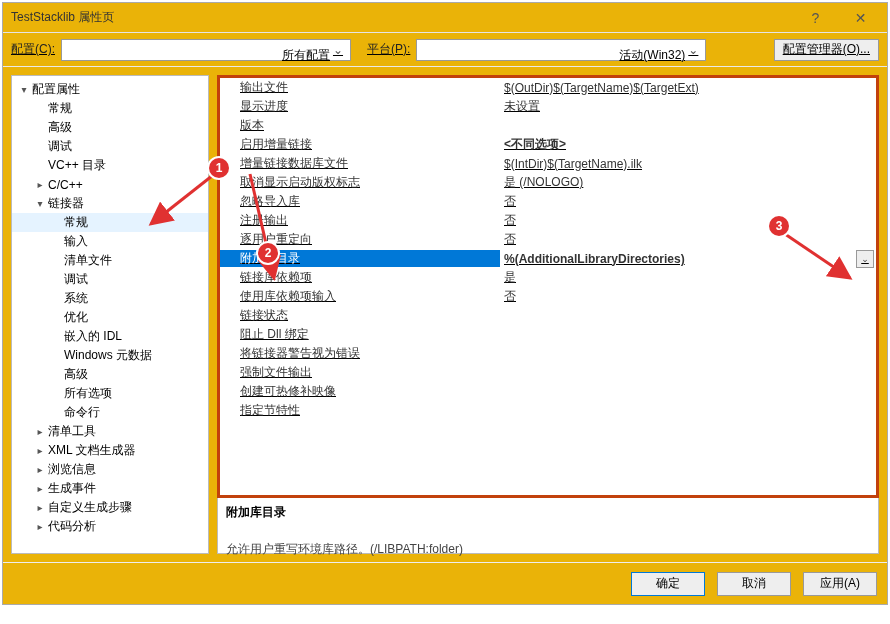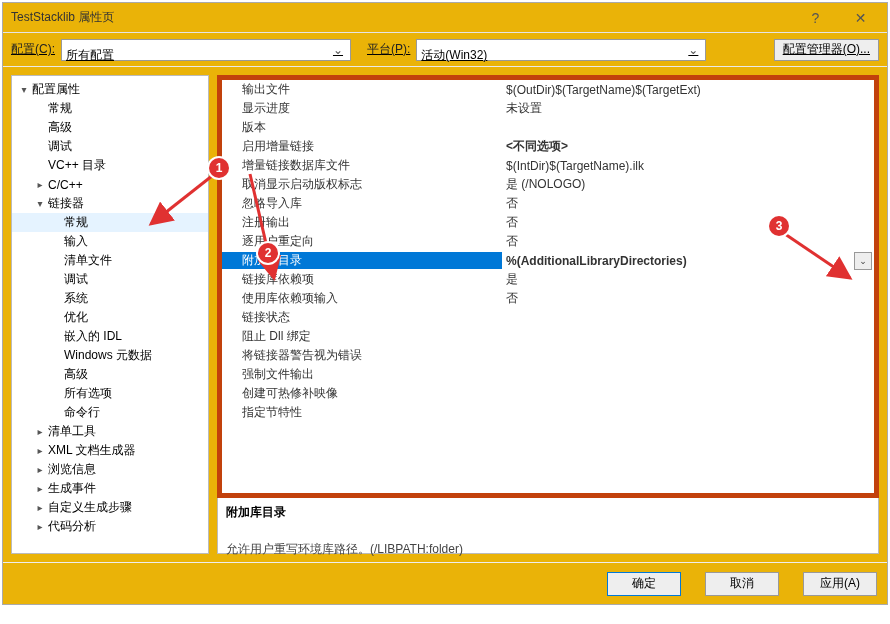--- a/index.html
+++ b/index.html
@@ -7,46 +7,46 @@
     .window { border: 1px solid #aaa; width: 886px; height: 603px; margin: 2px; background: #eab308; display: flex; flex-direction: column; position: relative; }
     
     .titlebar { height: 30px; display: flex; align-items: center; padding: 0 4px 0 8px; border-bottom: 1px solid #e5e5e5; }
     .titlebar .title { flex: 1; color: #333; }
     .titlebar .btns { display: flex; }
     .titlebar .btn { width: 45px; height: 28px; display: flex; align-items: center; justify-content: center; color: #555; font-size: 14px; }
     
     .toolbar { height: 34px; display: flex; align-items: center; padding: 0 8px; gap: 6px; border-bottom: 1px solid #eaeaea; text-decoration: underline; }
     .toolbar label { white-space: nowrap; color: #222; }
     .toolbar .select { height: 22px; border: 1px solid #999; background: #fff; display: flex; align-items: center; padding: 0 4px; }
-    .toolbar .select .txt { flex: 1; text-align: left; overflow: hidden; margin-top: 12px; }
+    .toolbar .select .txt { flex: 1; text-align: right; overflow: hidden; margin-top: 12px; }
     .toolbar .select .chev { width: 16px; text-align: center; color: #555; }
     .toolbar .cfgbtn { height: 22px; border: 1px solid #999; background: #eee; padding: 0 8px; display: flex; align-items: center; }
     
     .main { flex: 1; display: flex; padding: 8px; gap: 8px; min-height: 0; }
     .tree { width: 198px; border: 1px solid #bbb; background: #fff; overflow-y: auto; padding: 4px 0; }
     .tree-item { display: flex; align-items: center; height: 19px; padding-left: 6px; cursor: default; }
     .tree-item .exp { width: 12px; display: inline-block; text-align: center; color: #555; font-size: 10px; }
     .tree-item .lbl { padding-left: 2px; }
     .tree-item.sel { background: #e5f3ff; }
     .tree-item.d1 { padding-left: 22px; }
     .tree-item.d2 { padding-left: 38px; }
     .right { flex: 1; display: flex; flex-direction: column; min-width: 0; }
-    .propgrid { flex: 1; border: 5px solid #c2410c; background: #fff; overflow-y: auto; }
+    .propgrid { flex: 1; border: 3px solid #c2410c; background: #fff; overflow-y: auto; text-decoration: underline; }
     .prow { display: flex; height: 19px; align-items: center; }
     .prow .pname { width: 280px; padding-left: 20px; color: #333; overflow: hidden; white-space: nowrap; }
     .prow .pval { flex: 1; padding-left: 4px; color: #333; overflow: hidden; white-space: nowrap; }
     .prow.sel .pname { background: #0078d7; color: #fff; }
     .prow.sel .pval { font-weight: bold; }
     .prow.sel { position: relative; }
     .prow .dd { width: 18px; height: 18px; border: 1px solid #999; background: #eee; margin-right: 2px; display: flex; align-items: center; justify-content: center; font-size: 9px; color: #444; }
     .desc { border: 1px solid #bbb; border-top: 0; background: #fff; padding: 6px 8px; height: 56px; }
     .desc .dt { font-weight: bold; margin-bottom: 2px; }
     .desc .dd { color: #444; margin-top: 20px; }
     
-    .footer { height: 42px; display: flex; align-items: center; justify-content: flex-end; padding: 0 10px; gap: 24px; border-top: 1px solid #eee; }
+    .footer { height: 42px; display: flex; align-items: center; justify-content: flex-end; padding: 0 10px; gap: 12px; border-top: 1px solid #eee; }
     .footer button { width: 74px; height: 24px; border: 1px solid #999; background: #eee; cursor: pointer; }
     .footer button.primary { border-color: #0078d7; }
     
     .badge { position: absolute; width: 20px; height: 20px; border-radius: 50%; background: #e03131; color: #fff; display: flex; align-items: center; justify-content: center; font-weight: bold; font-size: 12px; box-shadow: 0 0 0 2px #fff; z-index: 10; }
     .arrow { position: absolute; z-index: 9; pointer-events: none; }
   </style>
 </head>
 <body>
 
 <div class="window">

